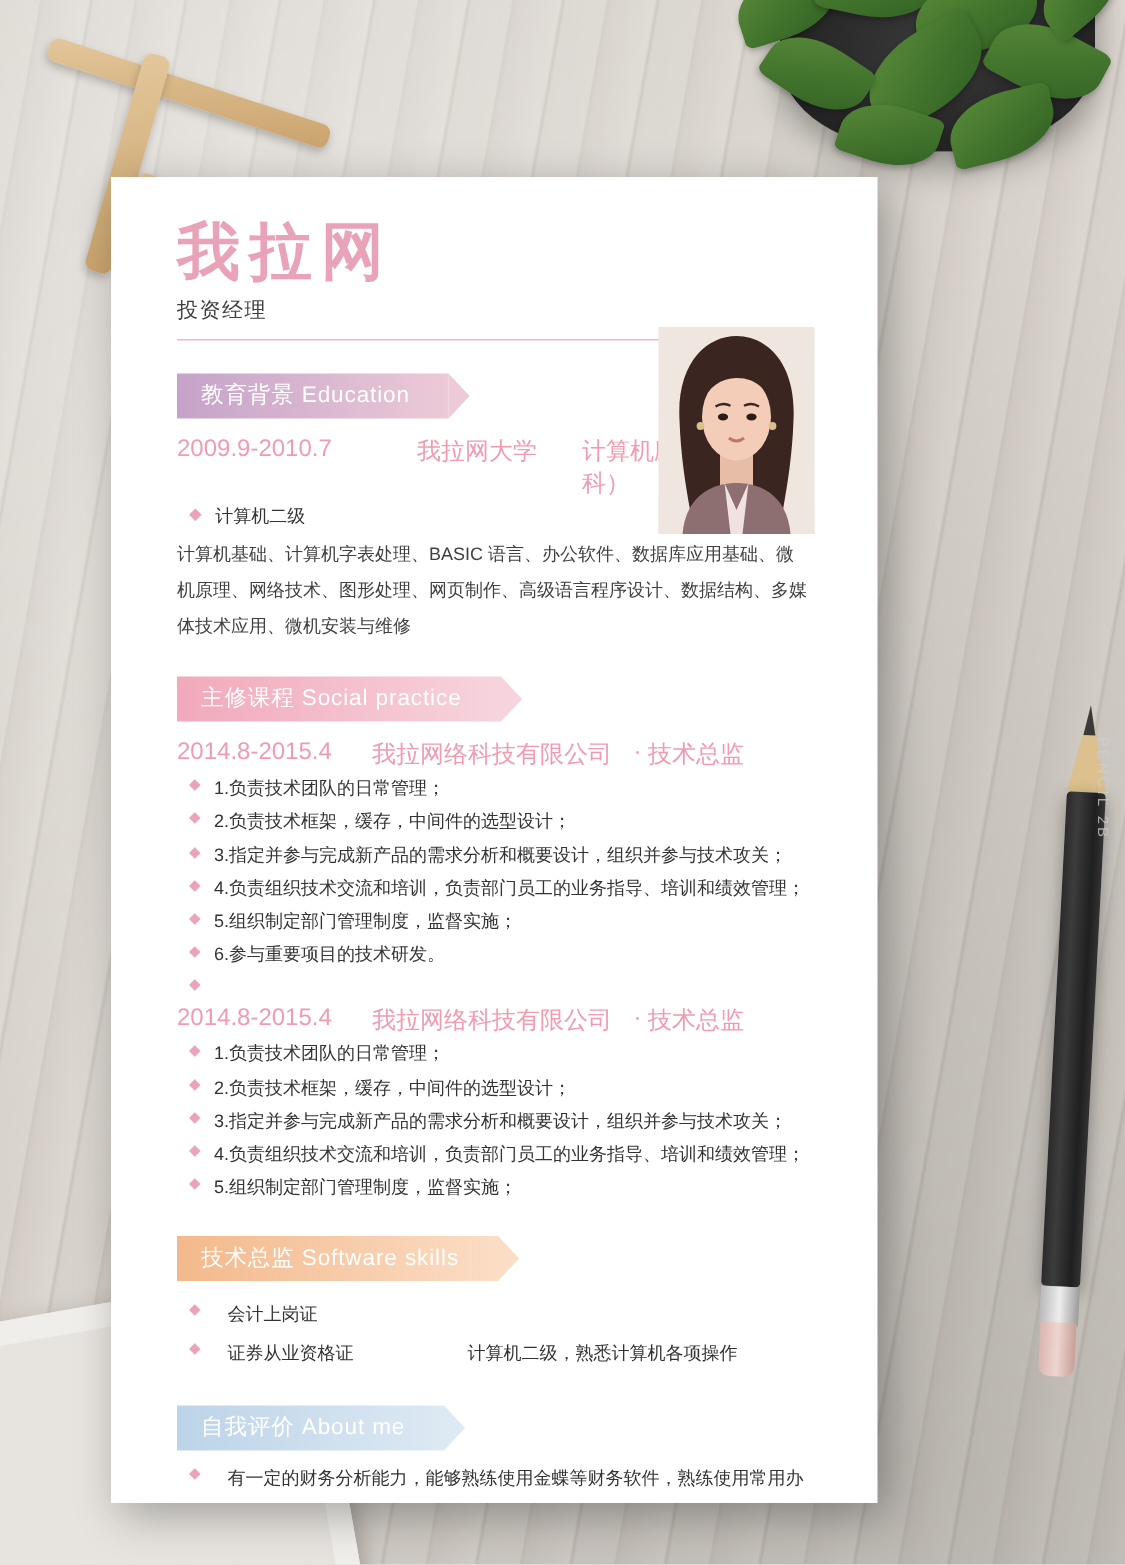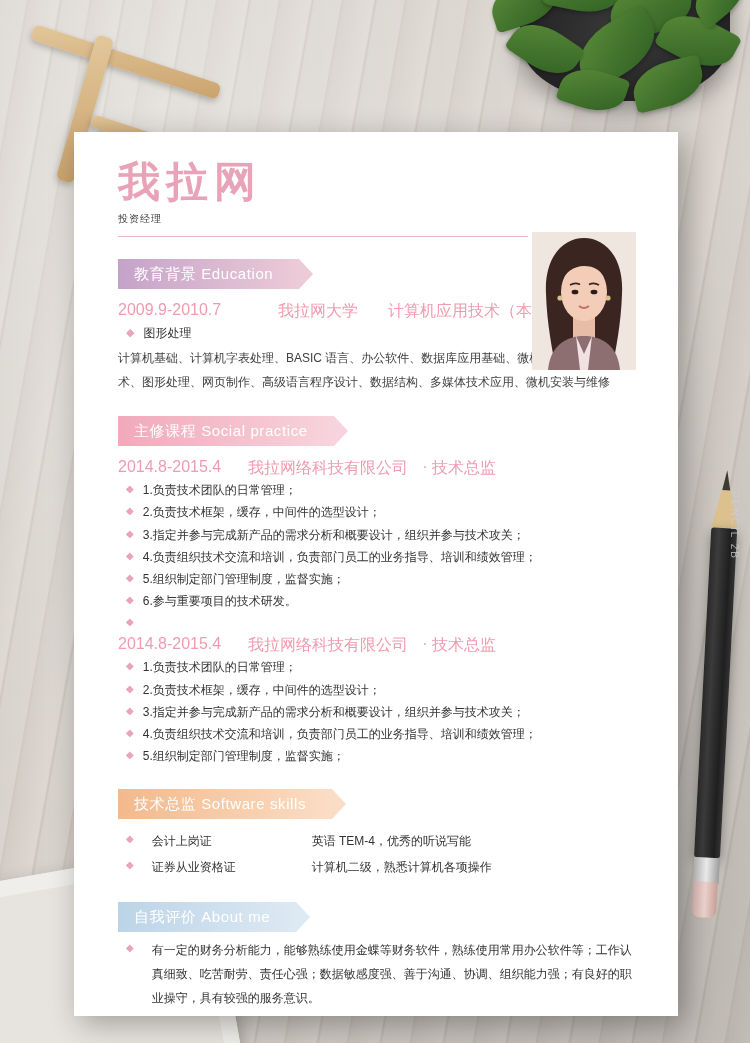--- a/index.html
+++ b/index.html
@@ -132,26 +132,25 @@
     background: #e7e4df;
     transform: rotate(-10deg);
     box-shadow: 0 8px 20px rgba(0,0,0,0.28);
   }
 
   
   #resume {
     position: absolute;
     left: 74px;
     top: 118px;
-    width: 604px;
+    width: 511px;
     height: 884px;
     background: #ffffff;
     box-shadow: 6px 8px 28px rgba(0,0,0,0.30);
     overflow: hidden;
-    margin-top: 14px;
   }
 
   .inner {
     padding: 28px 44px 0 44px;
     position: relative;
     height: 100%;
     box-sizing: border-box;
   }
 
   
@@ -159,21 +158,21 @@
   .name {
     font-size: 42px;
     letter-spacing: 6px;
     color: #e8a3b8;
     font-weight: 700;
     line-height: 1.05;
     font-family: "DejaVu Sans", sans-serif;
   }
   .title-job {
     margin-top: 8px;
-    font-size: 10px;
+    font-size: 14px;
     color: #3e3e3e;
     letter-spacing: 1px;
   }
   .head-rule {
     margin-top: 10px;
     height: 1px;
     background: #e9b9c6;
     width: 410px;
   }
 
@@ -372,21 +371,21 @@
     </div>
 
     <div class="meta edu-meta">
       <div class="date">2009.9-2010.7</div>
       <div class="org">我拉网大学</div>
       <div class="role">计算机应用技术（本科）</div>
     </div>
 
     <div class="bullet-row">
       <span class="dia">◆</span>
-      <span>图形处理</span>
+      <span>计算机二级</span>
     </div>
     <div class="courses">计算机基础、计算机字表处理、BASIC 语言、办公软件、数据库应用基础、微机原理、网络技术、图形处理、网页制作、高级语言程序设计、数据结构、多媒体技术应用、微机安装与维修</div>
 
     
     <div class="banner soc">
       <span>主修课程 Social practice</span>
     </div>
 
     
     <div class="meta">
@@ -457,21 +456,20 @@
     </div>
 
     
     <div class="banner skill">
       <span>技术总监 Software skills</span>
     </div>
     <div style="margin-top:10px;">
       <div class="skill-row">
         <span class="dia small">◆</span>
         <span class="k" style="margin-left:9px;">会计上岗证</span>
-        <span class="v">英语 TEM-4，优秀的听说写能</span>
       </div>
       <div class="skill-row">
         <span class="dia small">◆</span>
         <span class="k" style="margin-left:9px;">证券从业资格证</span>
         <span class="v">计算机二级，熟悉计算机各项操作</span>
       </div>
     </div>
 
     
     <div class="banner about">

